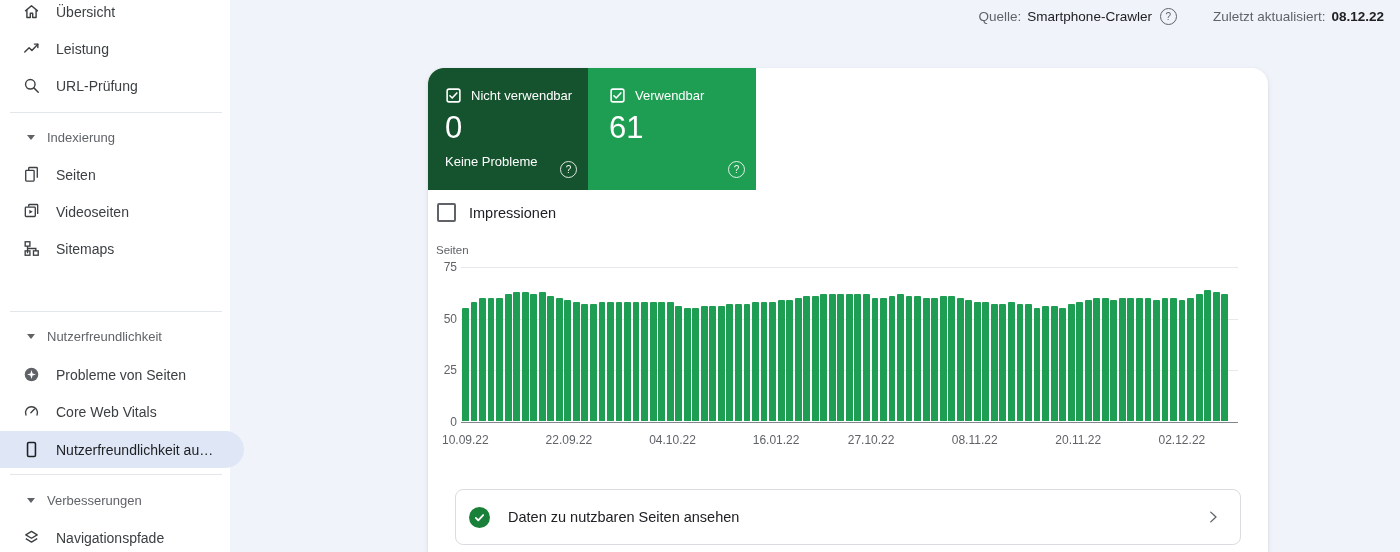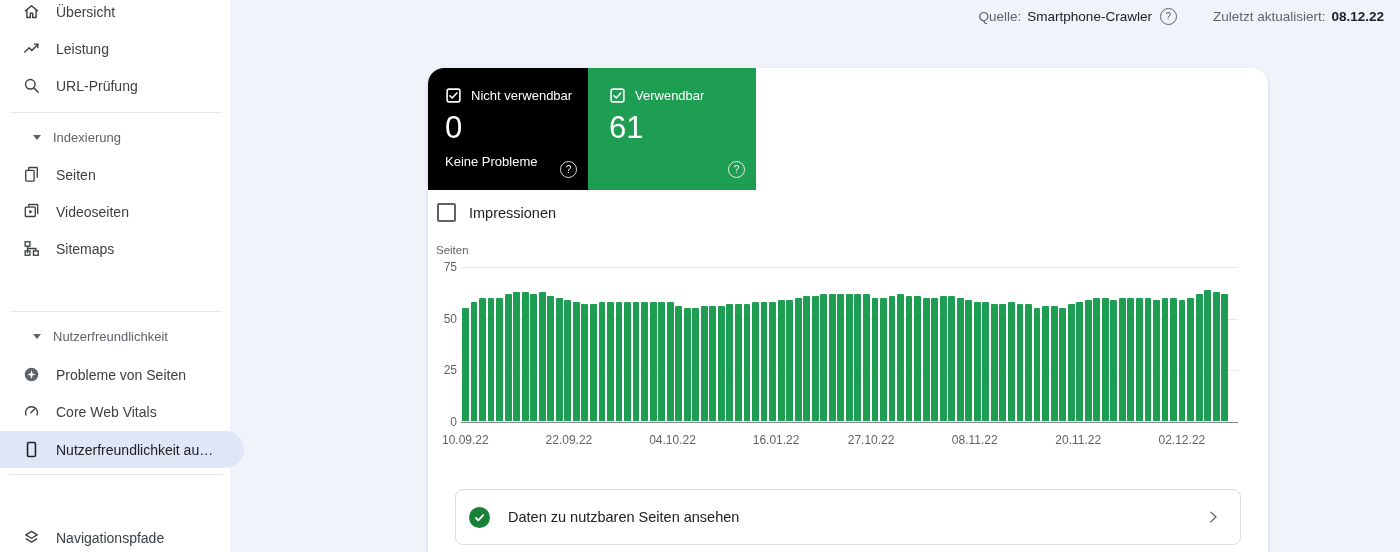--- a/index.html
+++ b/index.html
@@ -18,21 +18,21 @@
   .hvalue.strong{font-weight:700;text-align:center;}
   .help-circle{width:15px;height:15px;border:1.4px solid #5f6368;border-radius:50%;color:#5f6368;
     font-size:10px;line-height:15px;display:flex;align-items:center;justify-content:center;margin-left:2px;}
   
   .sidebar{position:absolute;left:0;top:0;width:230px;height:552px;background:#fff;z-index:4;}
   .selected-pill{position:absolute;left:0;top:431px;width:244px;height:37px;background:#dfe7f6;border-radius:0 18.5px 18.5px 0;}
   .nav-item{position:absolute;left:0;width:244px;height:37px;display:flex;align-items:center;cursor:pointer;}
   .nav-item .nicon{position:absolute;left:22px;width:19px;height:19px;display:flex;align-items:center;justify-content:center;}
   .nav-item .nlabel{position:absolute;left:56px;font-size:14px;color:#3c4043;white-space:nowrap;}
   .nav-item.selected .nlabel{color:#202124;font-weight:500;}
-  .nav-section{position:absolute;left:18px;width:268px;height:37px;display:flex;align-items:center;cursor:pointer;}
+  .nav-section{position:absolute;left:12px;width:268px;height:37px;display:flex;align-items:center;cursor:pointer;}
   .nav-section .tri{position:absolute;left:15px;width:0;height:0;border-left:4.5px solid transparent;border-right:4.5px solid transparent;border-top:5px solid #5f6368;}
   .nav-section .slabel{position:absolute;left:35px;font-size:13px;color:#5f6368;white-space:nowrap;}
   .nav-divider{position:absolute;left:10px;width:212px;height:1px;background:#e3e6ea;}
   
   .card{position:absolute;left:428px;top:68px;width:840px;bottom:0;background:#fff;
     border-radius:16px 16px 0 0;box-shadow:0 1px 2px rgba(60,64,67,.15),0 2px 6px rgba(60,64,67,.08);overflow:hidden;z-index:3;}
   .status-box{position:absolute;top:0;height:122px;color:#fff;cursor:pointer;}
   .box-red{left:0;width:160px;border-top-left-radius:14px;}
   .box-green{left:160px;width:168px;}
   .box-head{position:absolute;top:20px;left:18px;display:flex;align-items:center;gap:10px;font-size:13px;font-weight:500;white-space:nowrap;}
@@ -182,35 +182,39 @@
     <span class="nicon">
       <svg width="19" height="19" viewBox="0 0 24 24" fill="none" stroke="#202124" stroke-width="2">
           <rect x="7" y="3.2" width="10" height="17.6" rx="1.6"></rect>
         </svg>
     </span>
     <span class="nlabel">Nutzerfreundlichkeit au…</span>
   </div>
 
   <div class="nav-divider" style="top:474px"></div>
 
+  <div class="nav-section" style="top:482px">
+    <span class="tri"></span>
+    <span class="slabel">Verbesserungen</span>
+  </div>
 
   <div class="nav-item" style="top:519px">
     <span class="nicon">
       <svg width="19" height="19" viewBox="0 0 24 24" fill="none" stroke="#3c4043" stroke-width="1.7" stroke-linejoin="round">
           <path d="M12 4.2l7.2 4.4L12 13l-7.2-4.4z"></path>
           <path d="M4.8 13.4L12 17.8l7.2-4.4"></path>
         </svg>
     </span>
     <span class="nlabel">Navigationspfade</span>
   </div>
 </nav>
 
 <section class="card">
 
-  <div class="status-box box-red" style="background: #000000;">
+  <div class="status-box box-red" style="background: #14532d;">
     <div class="box-head">
       <svg width="15" height="15" viewBox="0 0 16 16" fill="none" stroke="#fff" stroke-width="1.7">
           <rect x="1.2" y="1.2" width="13.6" height="13.6" rx="2"></rect>
           <path d="M4.2 8.3l2.4 2.4 5-5.4" stroke-linecap="round" stroke-linejoin="round"></path>
         </svg>
       <span>Nicht verwendbar</span>
     </div>
     <div class="box-value">0</div>
     <div class="box-note">Keine Probleme</div>
     <div class="box-help">?</div>

